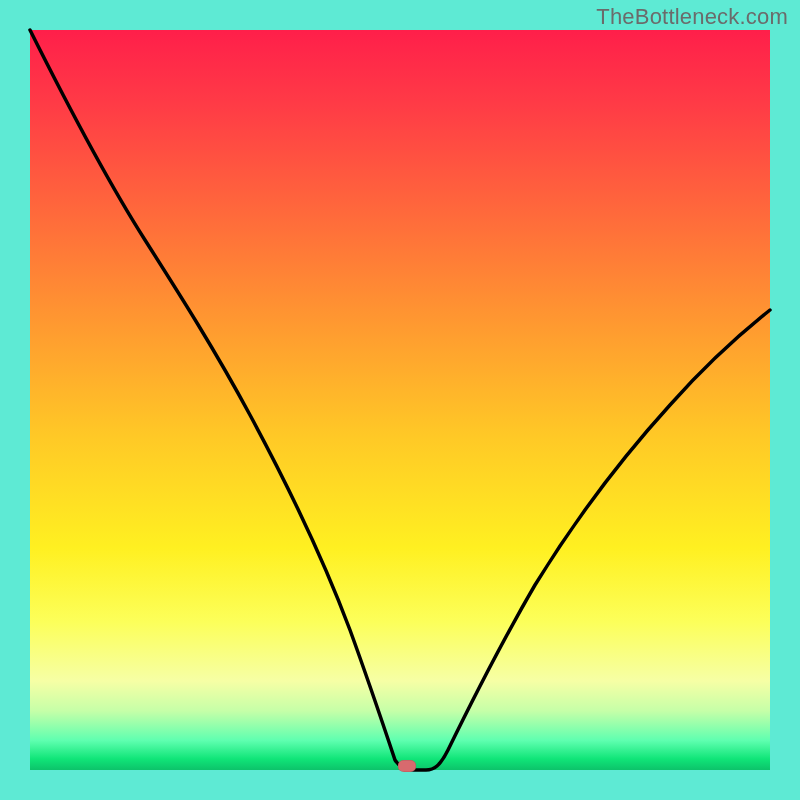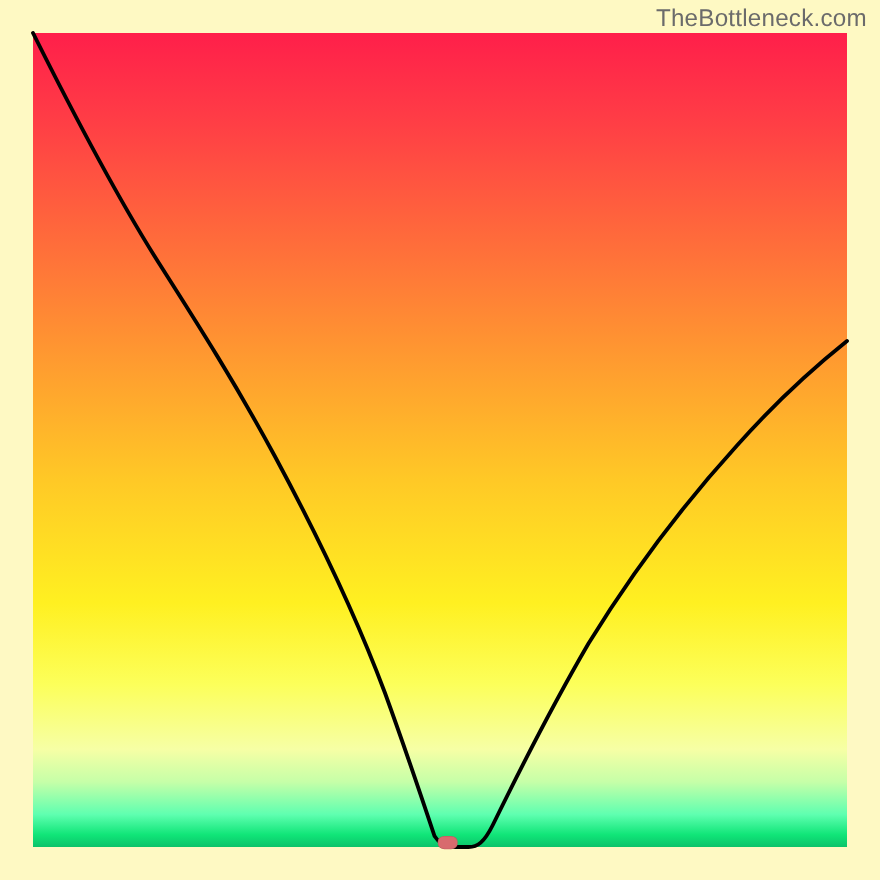--- a/index.html
+++ b/index.html
@@ -8,21 +8,21 @@
     width: 800px;
     height: 800px;
     background: #000;
     font-family: Arial, Helvetica, sans-serif;
     overflow: hidden;
   }
   .frame {
     position: relative;
     width: 800px;
     height: 800px;
-    background: #fef9c3;
+    background: #5eead4;
   }
   .watermark {
     position: absolute;
     top: 4px;
     right: 12px;
     color: #6b6b6b;
     font-size: 22px;
     font-weight: 500;
     letter-spacing: 0.2px;
     user-select: none;

